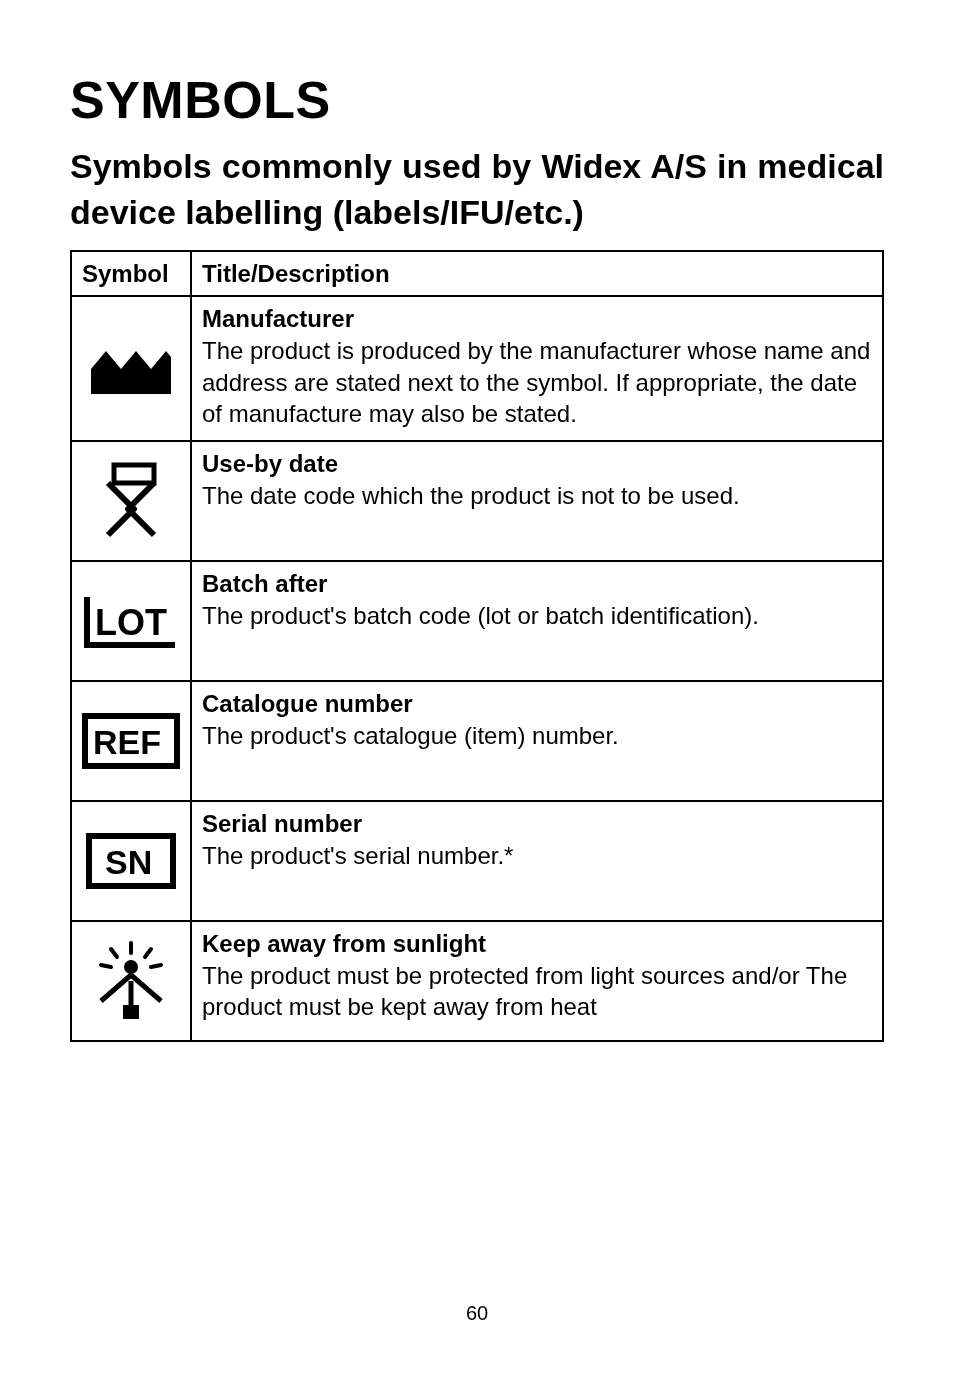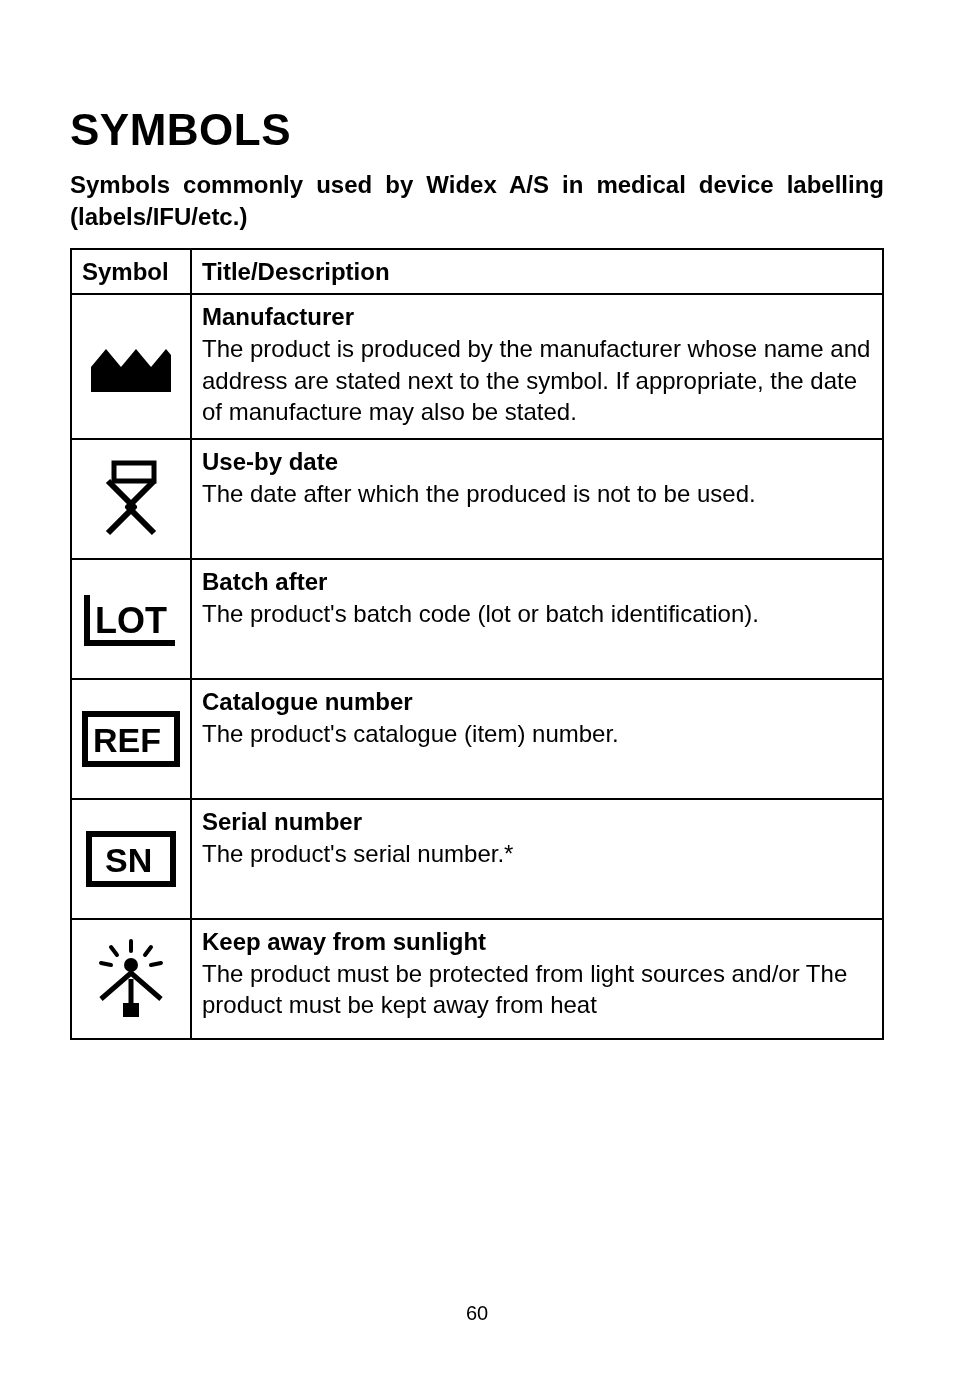--- a/index.html
+++ b/index.html
@@ -6,28 +6,27 @@
   body {
     width: 954px;
     height: 1385px;
     background: #fff;
     font-family: Arial, Helvetica, sans-serif;
     color: #000;
     padding: 70px 70px 0 70px;
     position: relative;
   }
   .title {
-    font-size: 44px;
+    font-size: 52px;
     font-weight: 900;
     letter-spacing: 0.5px;
     margin-bottom: 14px;
-    margin-top: 35px;
   }
   .subtitle {
-    font-size: 24px;
+    font-size: 34px;
     font-weight: 700;
     line-height: 1.35;
     margin-bottom: 14px;
     text-align: justify;
   }
   table {
     width: 100%;
     border-collapse: collapse;
     table-layout: fixed;
   }
@@ -101,21 +100,21 @@
       <span>
         <svg width="70" height="80" viewBox="0 0 70 80">
           <rect x="18" y="4" width="40" height="18" fill="none" stroke="#000" stroke-width="5"></rect>
           <polyline points="12,22 38,48 12,74" fill="none" stroke="#000" stroke-width="6" stroke-linejoin="round" stroke-linecap="butt"></polyline>
           <polyline points="58,22 32,48 58,74" fill="none" stroke="#000" stroke-width="6" stroke-linejoin="round" stroke-linecap="butt"></polyline>
         </svg>
       </span>
     </td>
     <td class="desc-cell">
       <span class="desc-title">Use-by date</span><br>
-      <span>The date after which the produced is not to be used.</span>
+      <span>The date code which the product is not to be used.</span>
     </td>
   </tr>
 
   <tr>
     <td class="sym-cell">
       <span>
         <svg width="100" height="60" viewBox="0 0 100 60">
           <polyline points="6,6 6,54 94,54" fill="none" stroke="#000" stroke-width="6"></polyline>
           <text x="14" y="44" font-family="Arial" font-size="36" font-weight="900">LOT</text>
         </svg>

